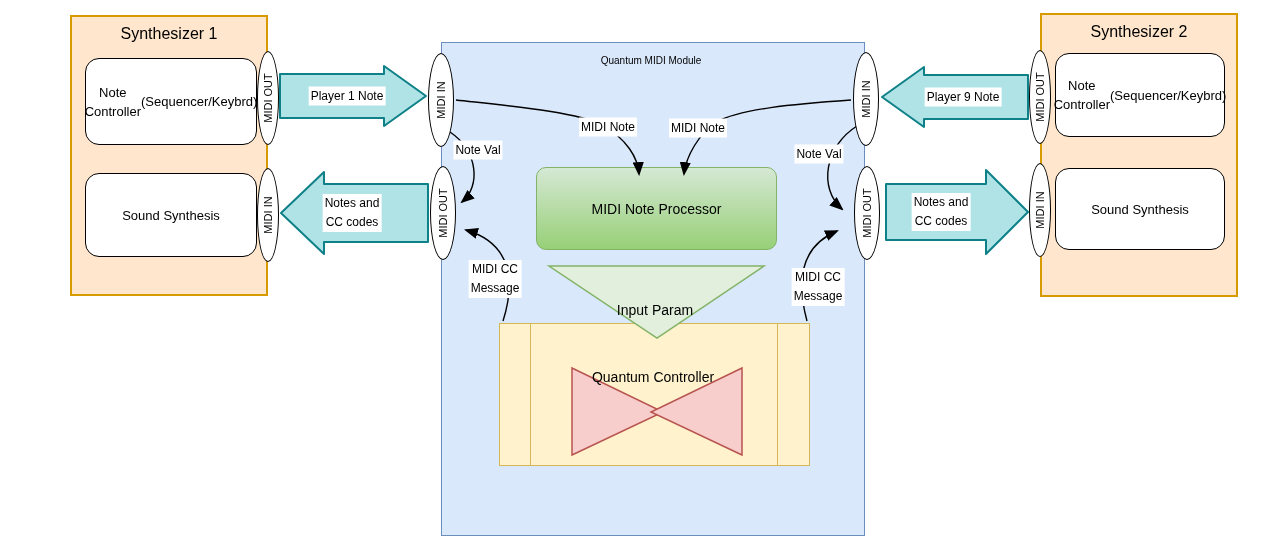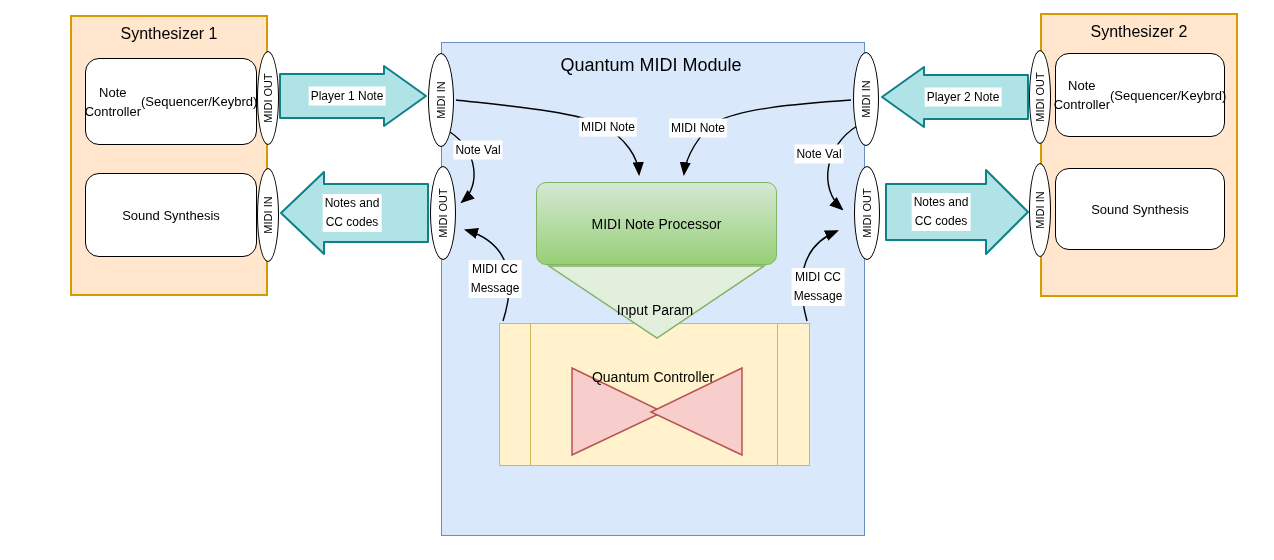--- a/index.html
+++ b/index.html
@@ -14,21 +14,21 @@
   html,body{margin:0;padding:0;background:#fff;}
   body{font-family:"Liberation Sans","DejaVu Sans",sans-serif;color:#000;}
   #canvas{position:relative;width:1274px;height:560px;background:#fff;overflow:hidden;}
   .abs{position:absolute;box-sizing:border-box;}
   .synth{background:var(--orange-fill);border:2px solid var(--orange-stroke);z-index:0;}
   .synth-title{position:absolute;left:0;right:0;top:8px;text-align:center;font-size:16px;}
   .white-box{position:absolute;box-sizing:border-box;background:#fff;border:1.5px solid #000;
     border-radius:14px;display:flex;align-items:center;justify-content:center;
     font-size:13px;line-height:19px;text-align:center;z-index:1;}
   .module{background:var(--blue-fill);border:1px solid var(--blue-stroke);z-index:0;}
-  .module-title{position:absolute;left:0;right:4px;top:12px;text-align:center;font-size:18px;}
+  .module-title{position:absolute;left:0;right:4px;top:12px;text-align:center;font-size:10px;}
   .processor{background:linear-gradient(var(--green-fill-top),var(--green-fill-bottom));
     border:1.5px solid var(--green-stroke);border-radius:10px;display:flex;align-items:center;
     justify-content:center;font-size:14px;z-index:1;}
   .simulator{background:var(--yellow-fill);border:1px solid var(--yellow-stroke);z-index:1;}
   .sim-divider{position:absolute;top:0;bottom:0;width:1px;background:var(--yellow-stroke);}
   svg.overlay{position:absolute;left:0;top:0;z-index:2;pointer-events:none;}
   .block-arrow{fill:var(--teal-fill);stroke:var(--teal-stroke);stroke-width:2;stroke-linejoin:round;}
   .edge{fill:none;stroke:#000;stroke-width:1.4px;}
   .funnel{fill:var(--funnel-fill);stroke:var(--green-stroke);stroke-width:1.5;}
   .bowtie{fill:var(--pink-fill);stroke:var(--pink-stroke);stroke-width:1.5;}
@@ -65,21 +65,21 @@
     <span>(Sequencer/Keybrd)</span>
   </div>
   <div class="white-box" style="left:1055px;top:168px;width:170px;height:82px;">
     <span>Sound Synthesis</span>
   </div>
 
   <div class="abs module" style="left:441px;top:42px;width:424px;height:494px;">
     <div class="module-title">Quantum MIDI Module</div>
   </div>
 
-  <div class="abs processor" style="left:536px;top:182px;width:241px;height:83px;">
+  <div class="abs processor" style="left:536px;top:167px;width:241px;height:83px;">
     <span>MIDI Note Processor</span>
   </div>
 
   <div class="abs simulator" style="left:499px;top:323px;width:311px;height:143px;">
     <div class="sim-divider" style="left:30px;"></div>
     <div class="sim-divider" style="right:31px;"></div>
   </div>
 
   <svg class="overlay" width="1274" height="560" viewBox="0 0 1274 560">
     <defs>
@@ -125,21 +125,21 @@
     <span>MIDI OUT</span>
   </div>
   <div class="ellipse" style="left:1029px;top:50px;width:22px;height:94px;">
     <span>MIDI OUT</span>
   </div>
   <div class="ellipse" style="left:1029px;top:163px;width:22px;height:94px;">
     <span>MIDI IN</span>
   </div>
 
   <div class="lbl bg" style="left:347px;top:96px;">Player 1 Note</div>
-  <div class="lbl bg" style="left:963px;top:97px;">Player 2 Note</div>
+  <div class="lbl bg" style="left:963px;top:97px;">Player 9 Note</div>
 
   <div class="lbl bg" style="left:352px;top:213px;">
     <span>Notes and</span>
     <span>CC codes</span>
   </div>
   <div class="lbl bg" style="left:941px;top:212px;">
     <span>Notes and</span>
     <span>CC codes</span>
   </div>
 

